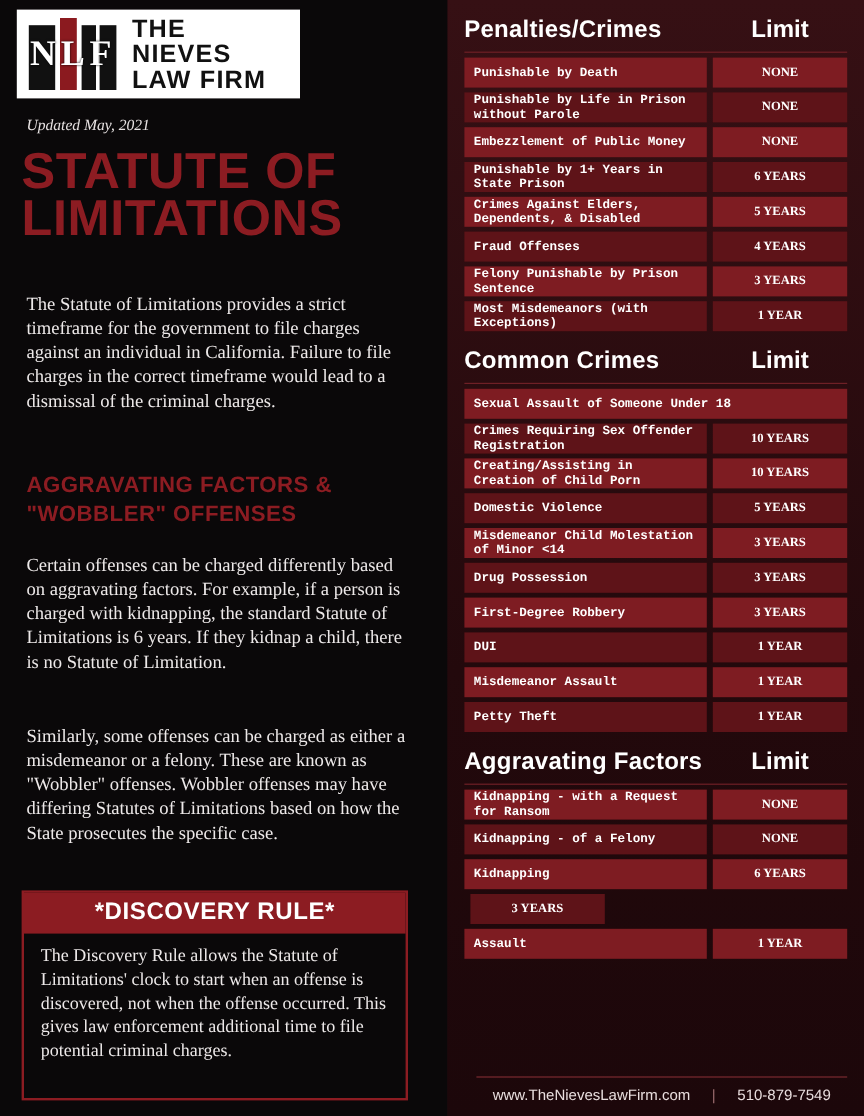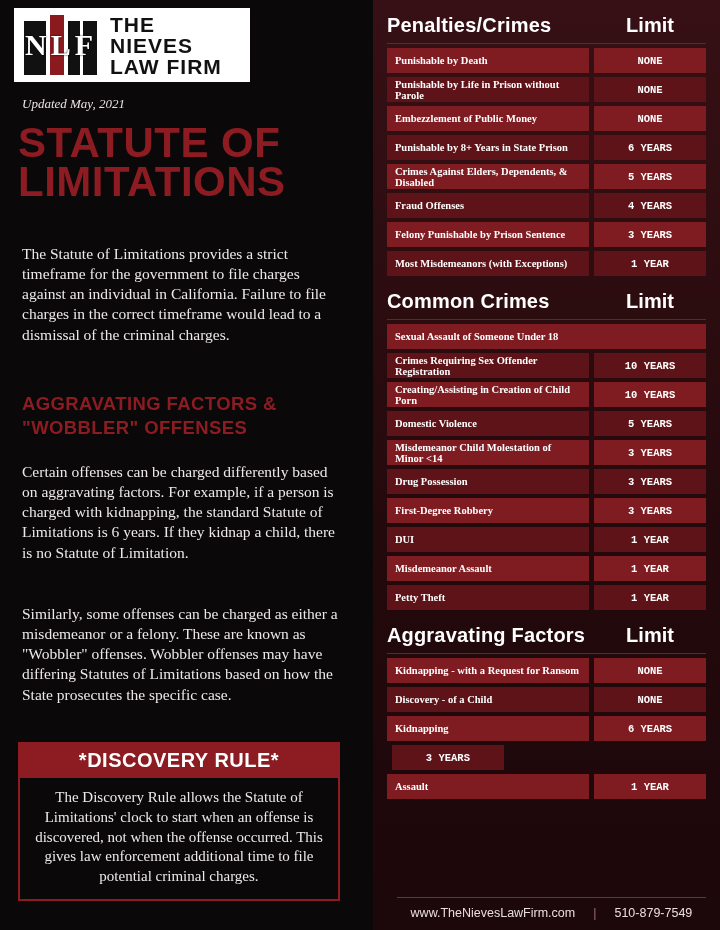--- a/index.html
+++ b/index.html
@@ -145,22 +145,22 @@
     font-weight: bold;
     font-size: 20px;
     letter-spacing: 0.5px;
     padding: 5px 0 6px 0;
   }
   .discovery-body {
     color: #ede9e9;
     font-family: "Liberation Serif", serif;
     font-size: 15px;
     line-height: 1.32;
-    text-align: center;
-    padding: 10px 14px 12px 14px;
+    text-align: left;
+    padding: 10px 14px 28px 14px;
   }
 
   
   .right {
     position: relative;
     width: 390px;
     height: 930px;
     background: #2a0b0f;
     background-image: linear-gradient(180deg, #361014 0%, #23090c 60%, #1c070a 100%);
     box-sizing: border-box;
@@ -191,35 +191,35 @@
   }
   .trow {
     display: flex;
     align-items: stretch;
     margin-top: 4px;
   }
   .trow .cell-name {
     flex: 1 1 auto;
     background: #7e1c22;
     color: #ffffff;
-    font-family: Liberation Serif, serif;
+    font-family: Liberation Mono, monospace;
     font-weight: bold;
     font-size: 10.5px;
     padding: 0 8px;
     box-sizing: border-box;
     display: flex;
     align-items: center;
     min-height: 25px;
   }
   .trow .cell-limit {
     flex: 0 0 112px;
     margin-left: 5px;
     background: #7e1c22;
     color: #ffffff;
-    font-family: Liberation Mono, monospace;
+    font-family: Liberation Serif, serif;
     font-weight: bold;
     font-size: 10.5px;
     display: flex;
     align-items: center;
     justify-content: center;
     text-align: center;
     box-sizing: border-box;
     min-height: 25px;
   }
   .trow.alt .cell-name,
@@ -295,21 +295,21 @@
           </div>
           <div class="trow alt">
             <div class="cell-name">Punishable by Life in Prison without Parole</div>
             <div class="cell-limit">NONE</div>
           </div>
           <div class="trow">
             <div class="cell-name">Embezzlement of Public Money</div>
             <div class="cell-limit">NONE</div>
           </div>
           <div class="trow alt">
-            <div class="cell-name">Punishable by 8+ Years in State Prison</div>
+            <div class="cell-name">Punishable by 1+ Years in State Prison</div>
             <div class="cell-limit">6 YEARS</div>
           </div>
           <div class="trow">
             <div class="cell-name">Crimes Against Elders, Dependents, &amp; Disabled</div>
             <div class="cell-limit">5 YEARS</div>
           </div>
           <div class="trow alt">
             <div class="cell-name">Fraud Offenses</div>
             <div class="cell-limit">4 YEARS</div>
           </div>
@@ -370,21 +370,21 @@
         <div class="table-block">
           <div class="thead">
             <div class="th-left">Aggravating Factors</div>
             <div class="th-right">Limit</div>
           </div>
           <div class="trow">
             <div class="cell-name">Kidnapping - with a Request for Ransom</div>
             <div class="cell-limit">NONE</div>
           </div>
           <div class="trow alt">
-            <div class="cell-name">Discovery - of a Child</div>
+            <div class="cell-name">Kidnapping - of a Felony</div>
             <div class="cell-limit">NONE</div>
           </div>
           <div class="trow">
             <div class="cell-name">Kidnapping</div>
             <div class="cell-limit">6 YEARS</div>
           </div>
           <div class="trow alt">
             <div class="cell-limit">3 YEARS</div>
           </div>
           <div class="trow">

